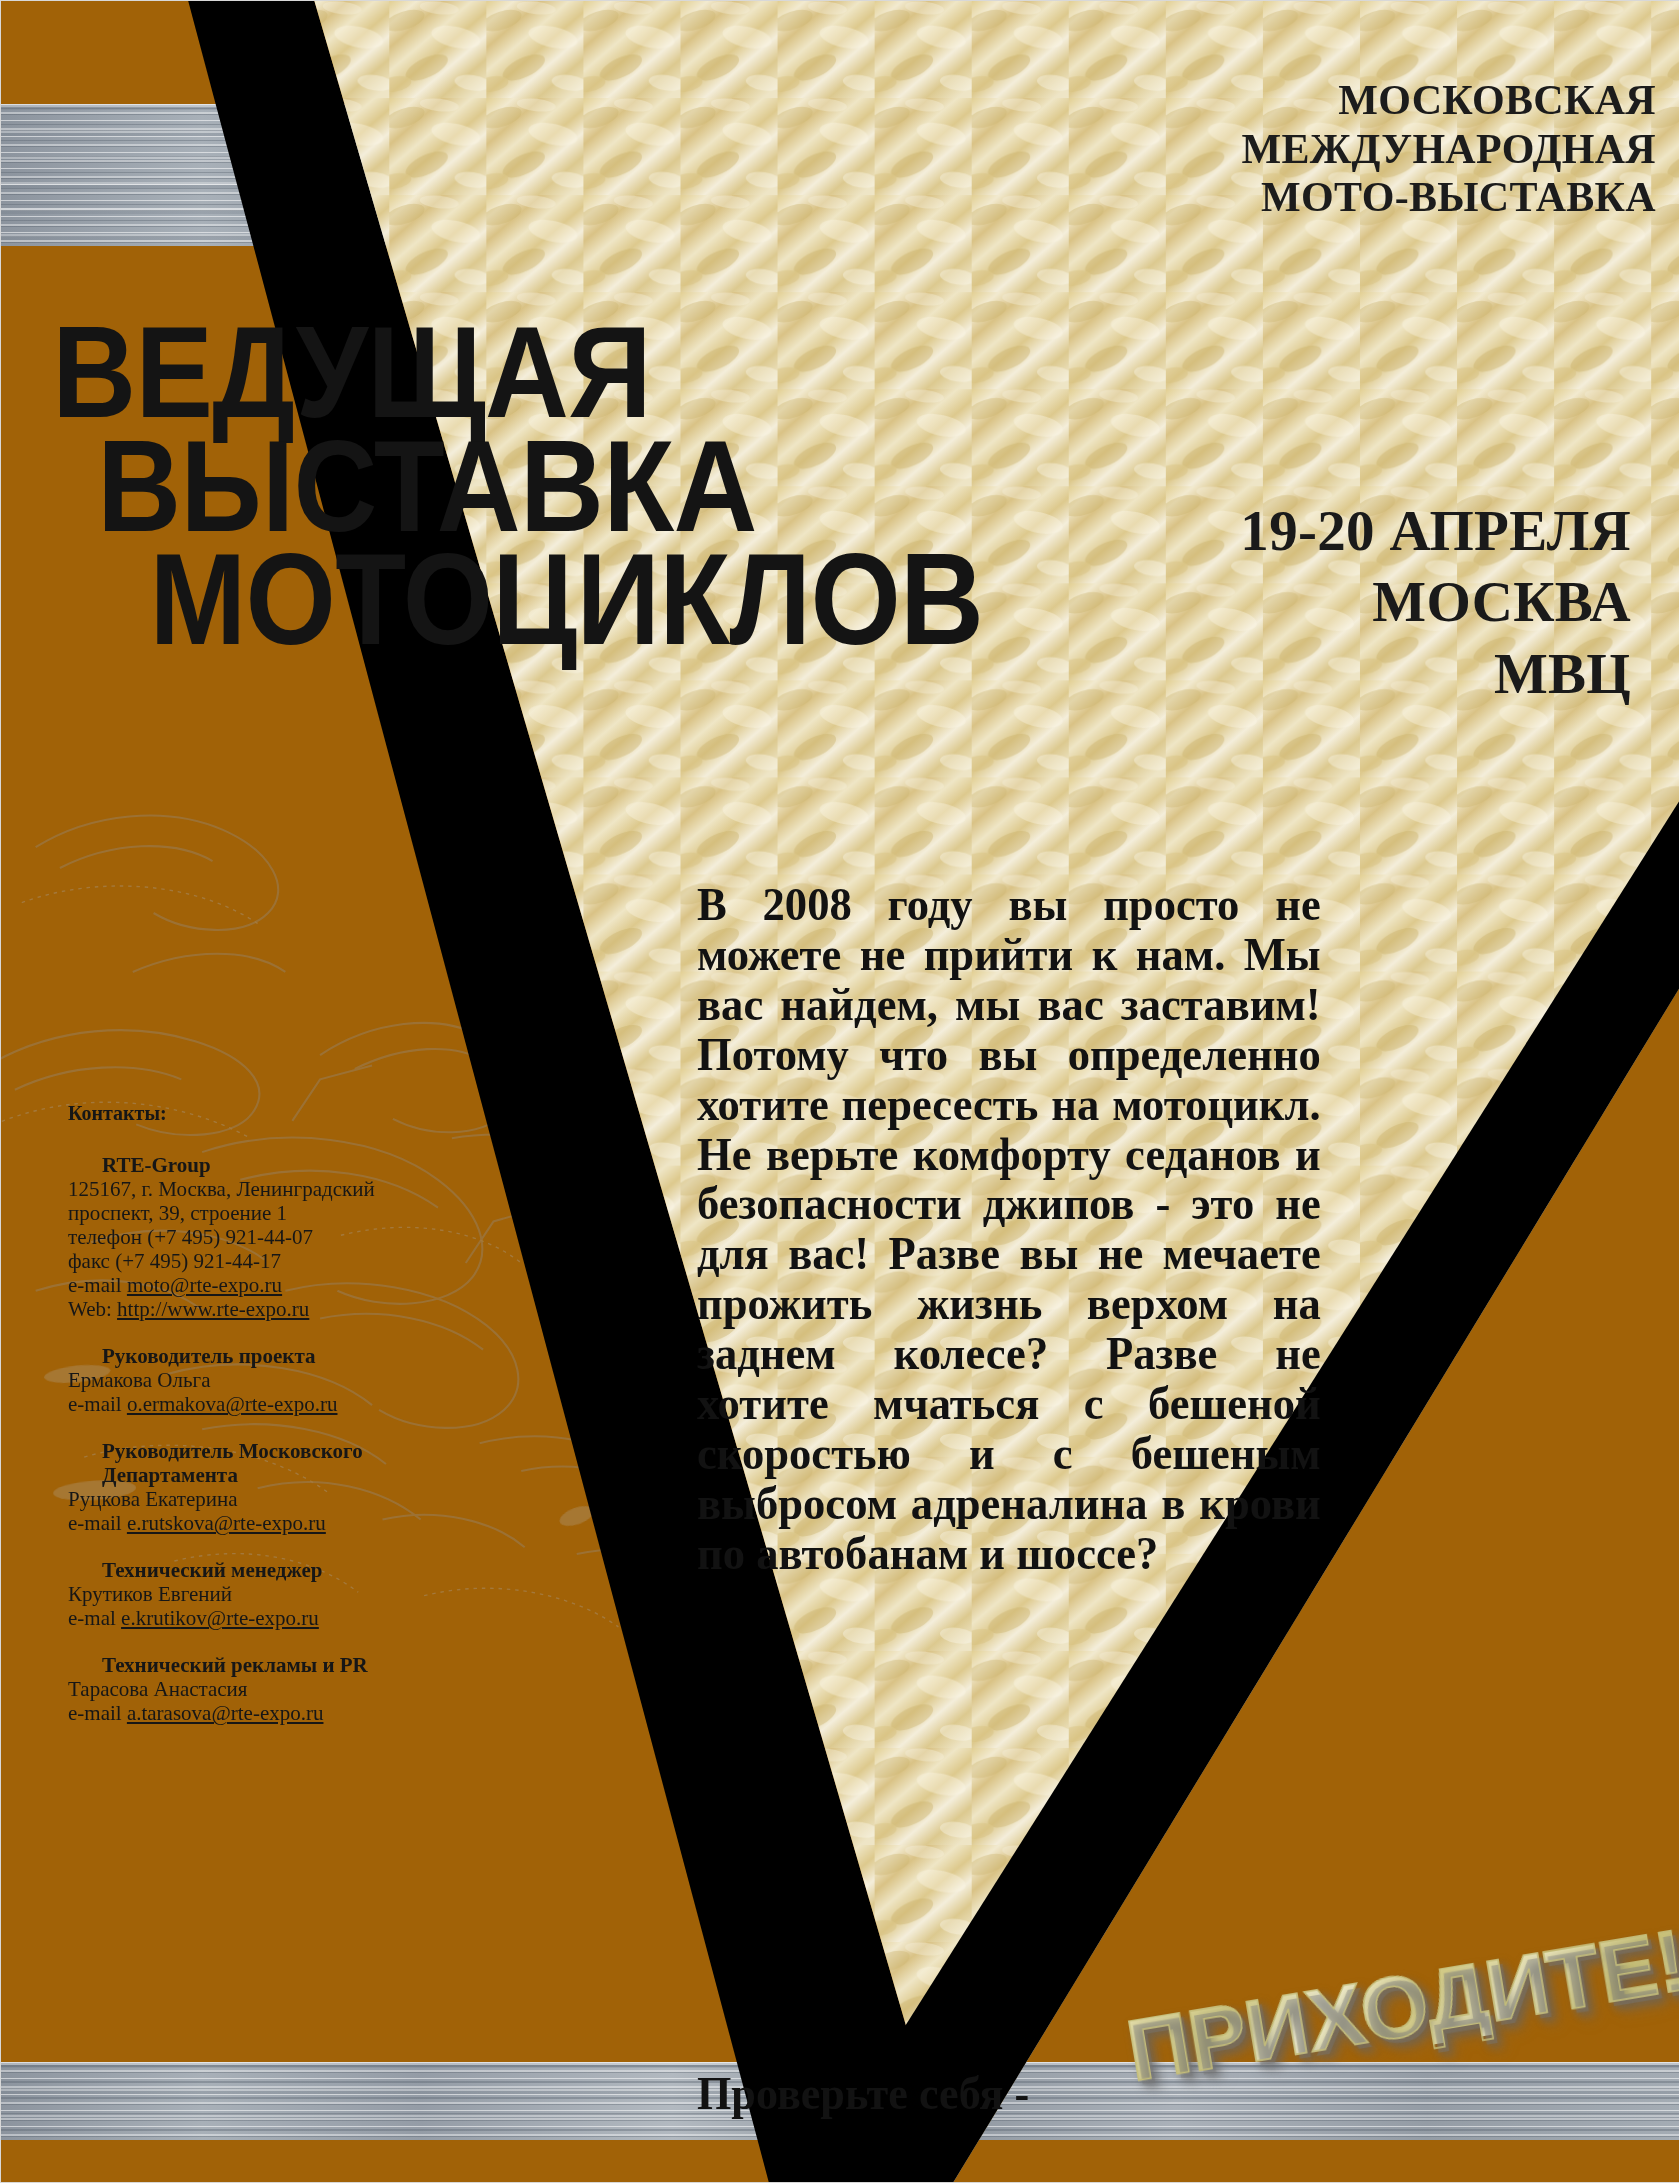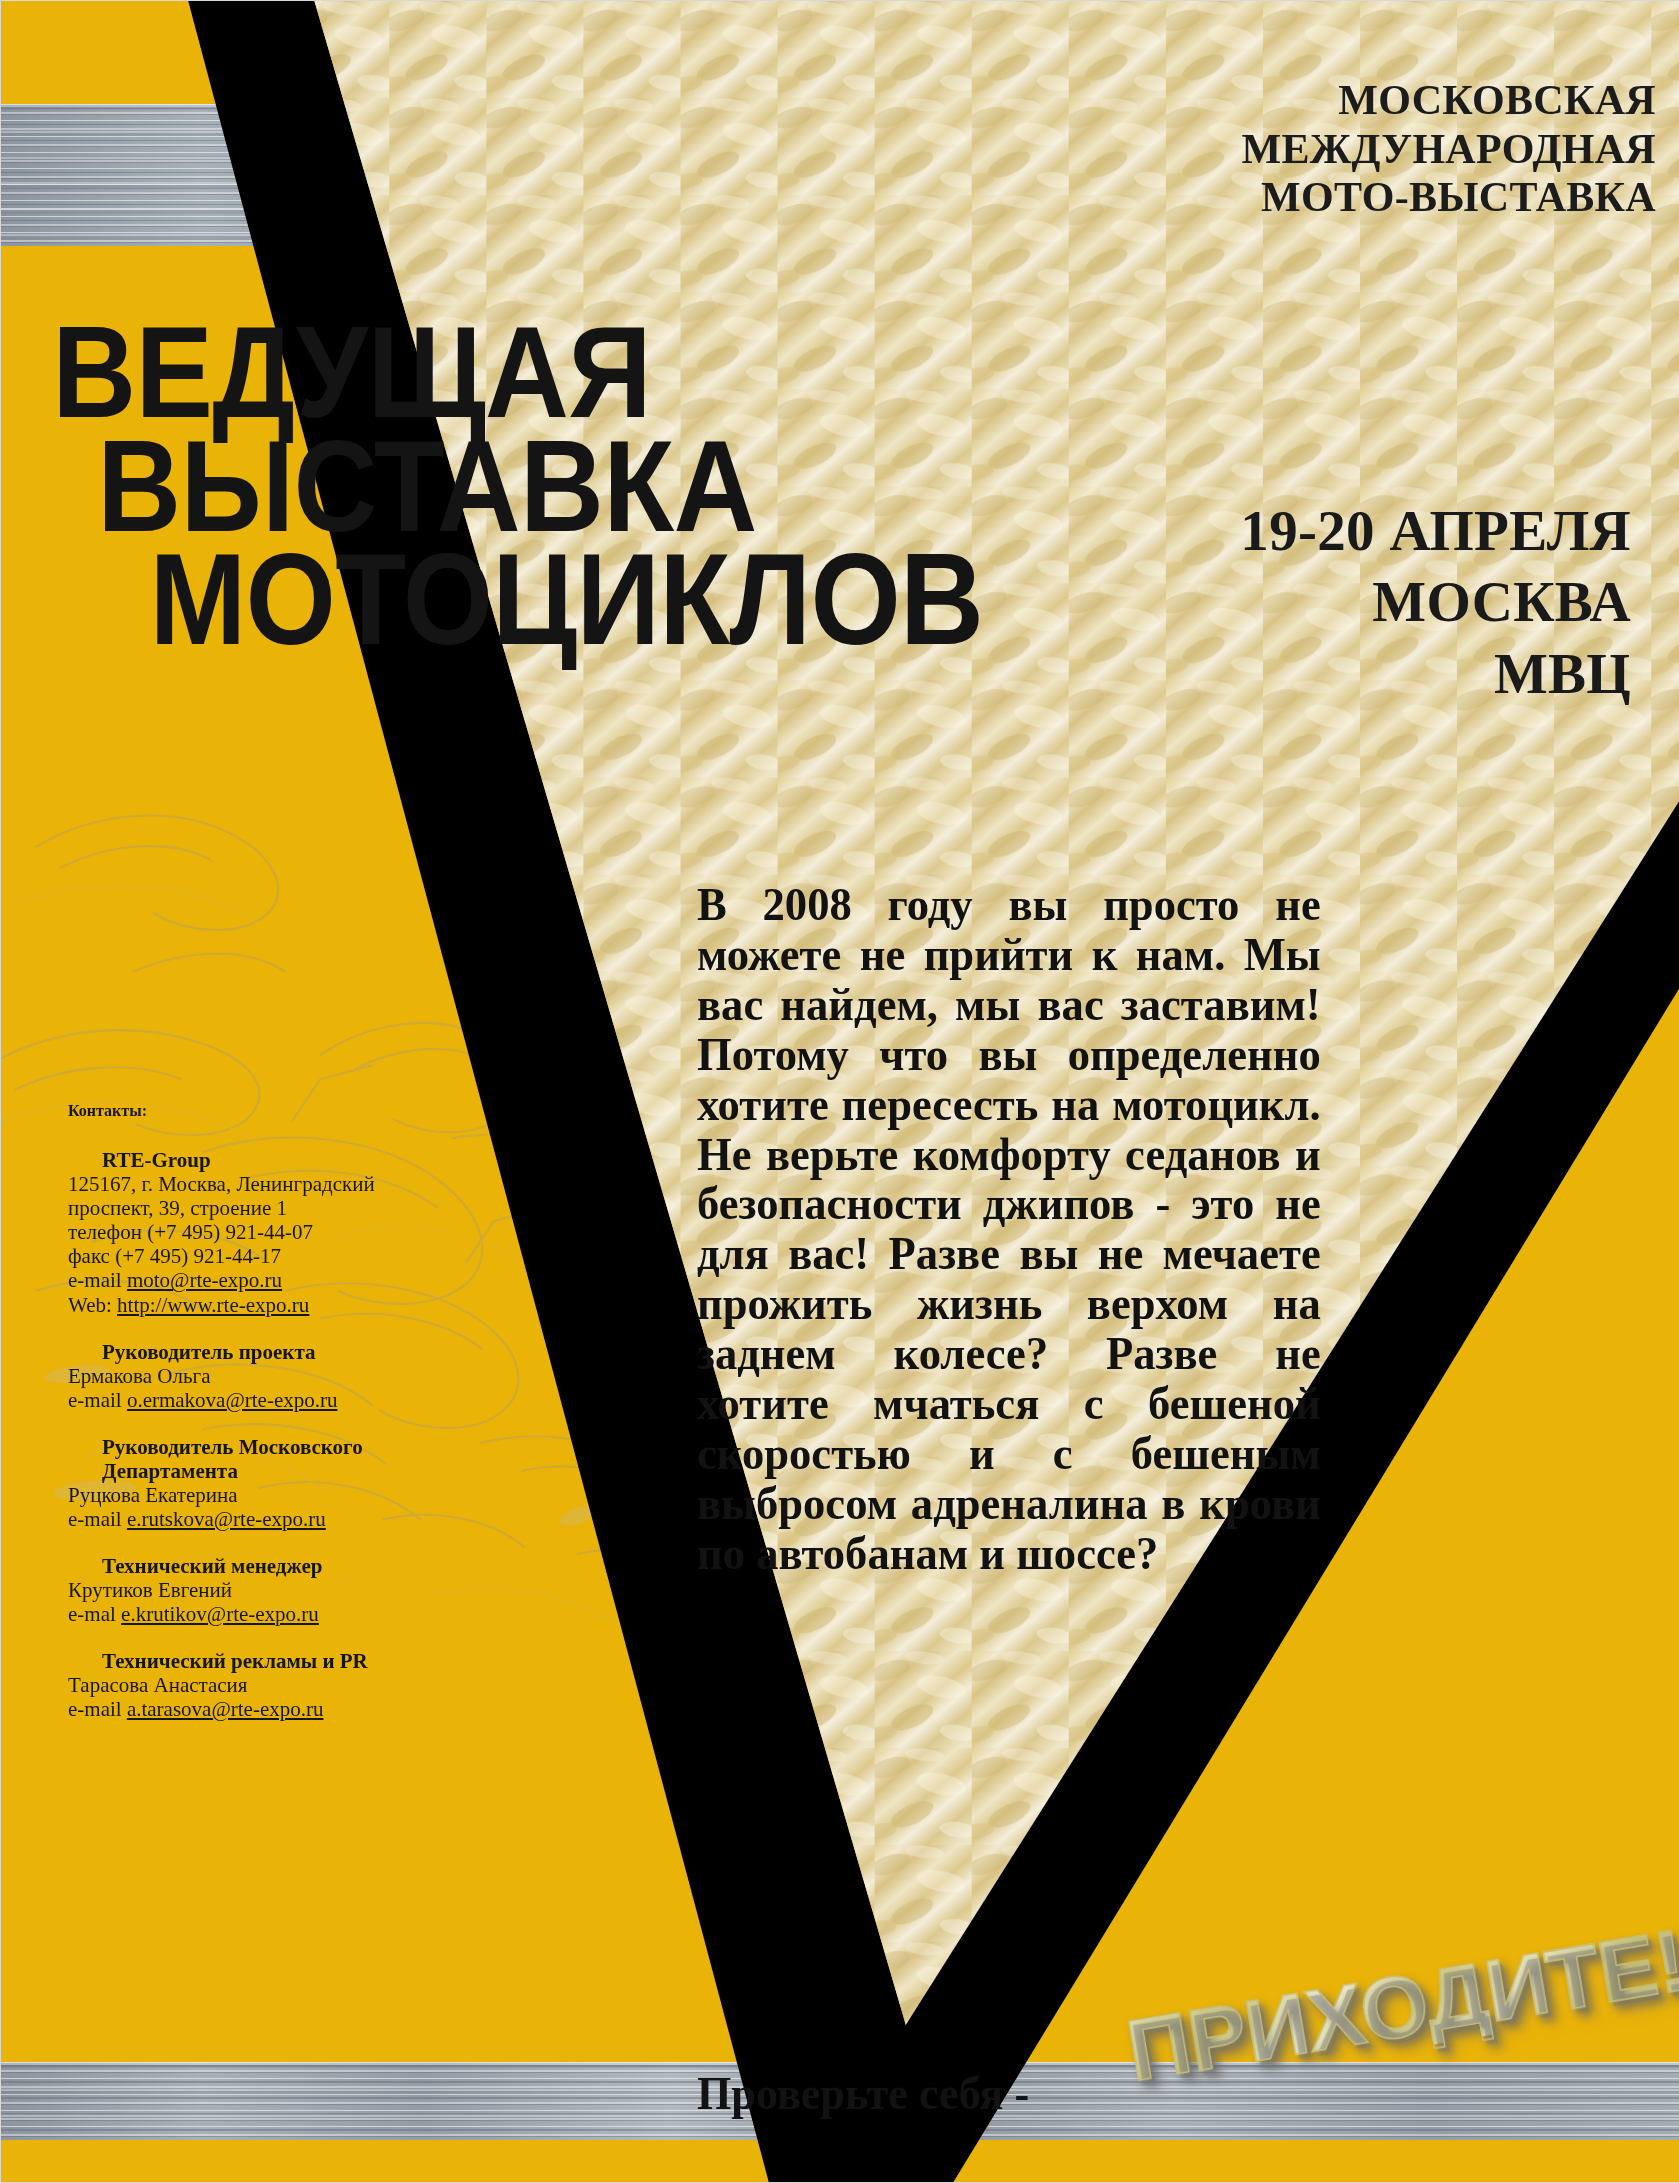--- a/index.html
+++ b/index.html
@@ -4,21 +4,21 @@
 <style>
   html, body {
     margin: 0;
     padding: 0;
     background: #ffffff;
   }
   .poster {
     position: relative;
     width: 1680px;
     height: 2183px;
-    background: #eab308;
+    background: #a16207;
     overflow: hidden;
     font-family: "Liberation Serif", "DejaVu Serif", serif;
     border: 1.4px solid #d8d8d8;
     box-sizing: border-box;
   }
 
   
   .gray-band {
     position: absolute;
     left: 0;
@@ -137,21 +137,21 @@
     top: 1101px;
     width: 367px;
     z-index: 7;
     font-family: "Liberation Serif", "DejaVu Serif", serif;
     font-size: 21px;
     line-height: 1.145;
     color: #161616;
   }
   .contacts-heading {
     font-weight: 700;
-    font-size: 16px;
+    font-size: 20px;
     margin-bottom: 28px;
   }
   .contact-group { margin-bottom: 23px; }
   .contact-role {
     font-weight: 700;
     display: block;
     margin-left: 34px;
   }
   .contact-line { display: block; }
   .contact-link {

